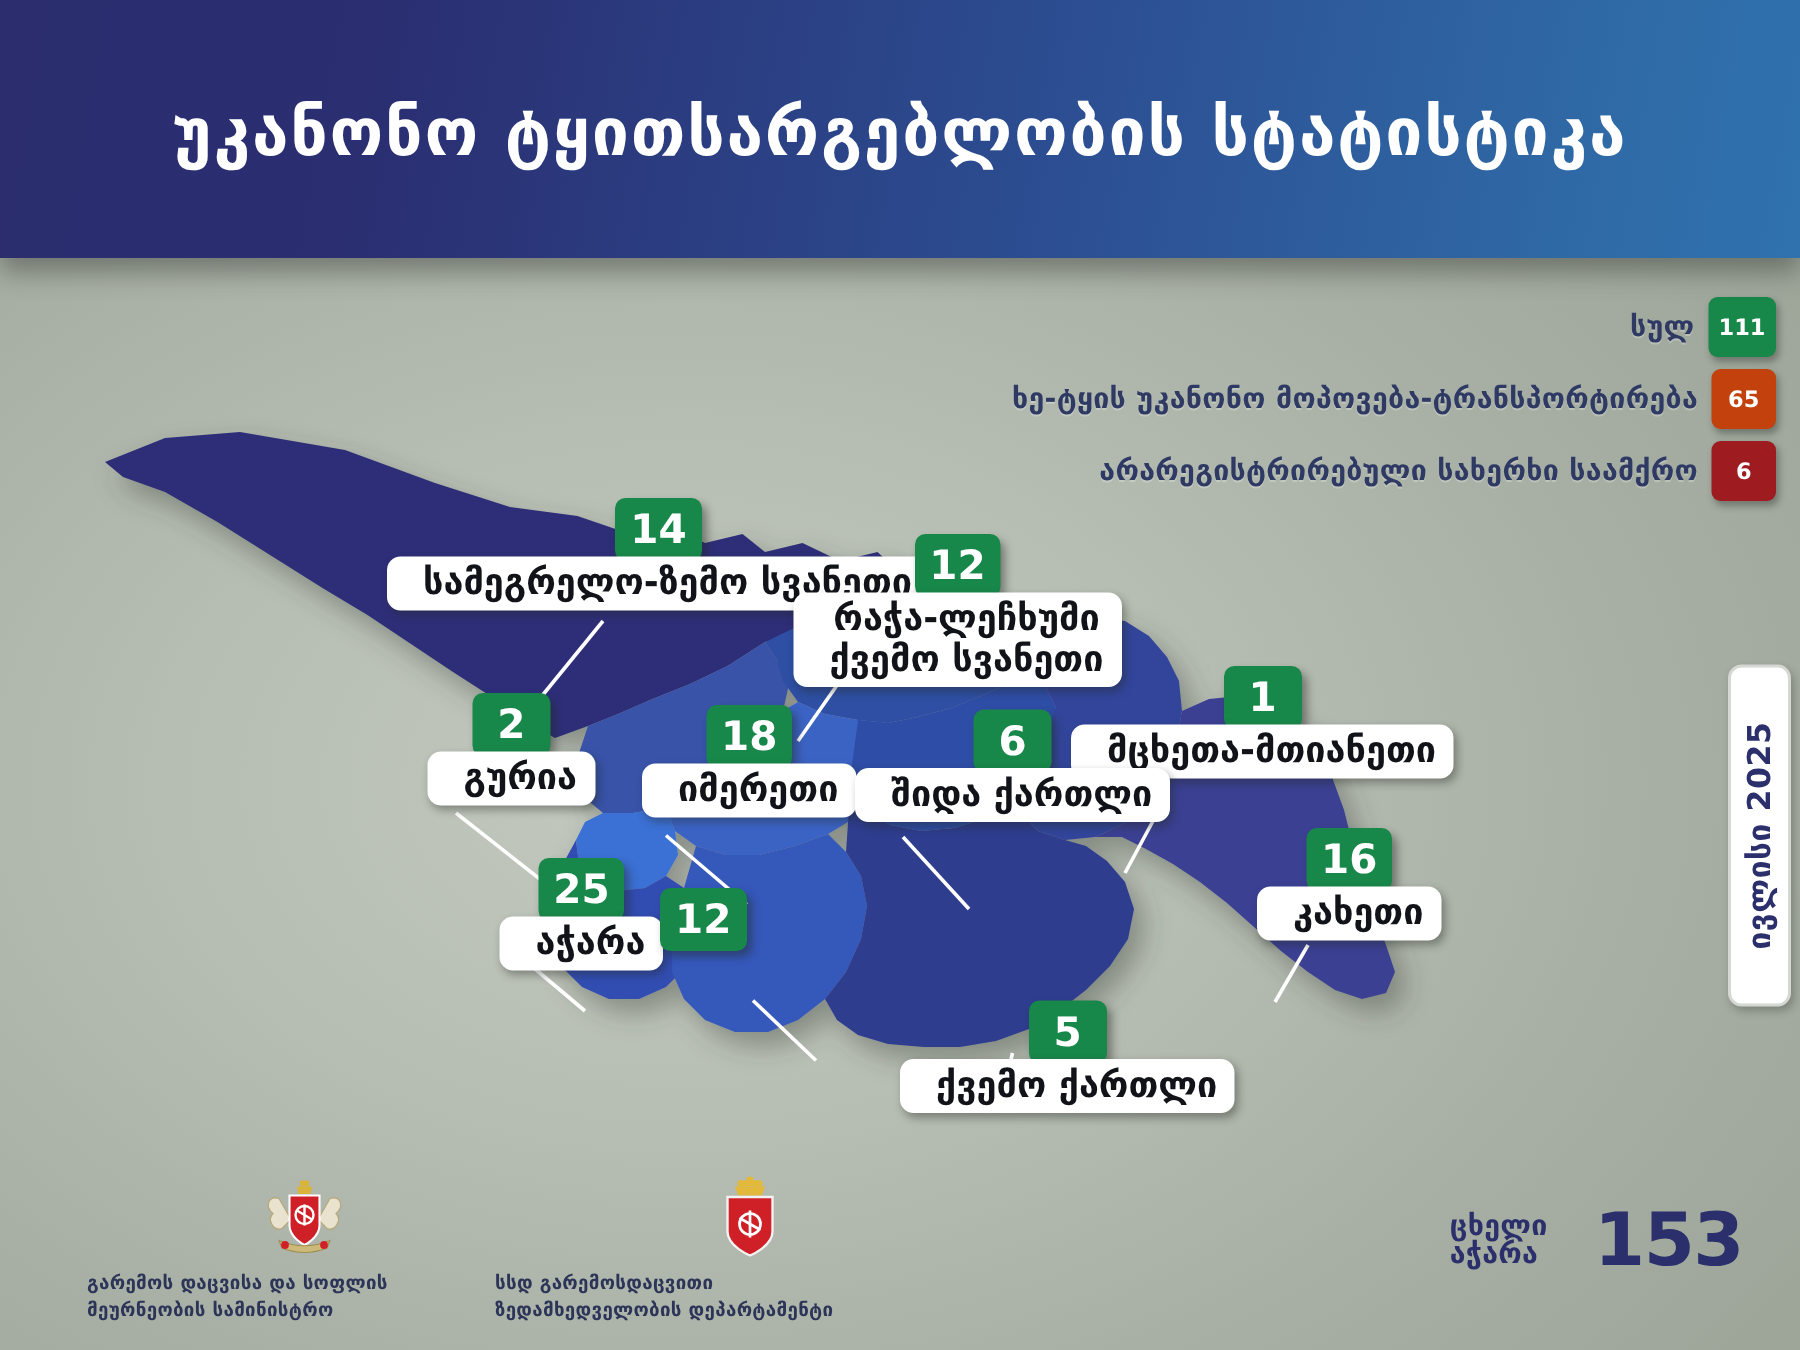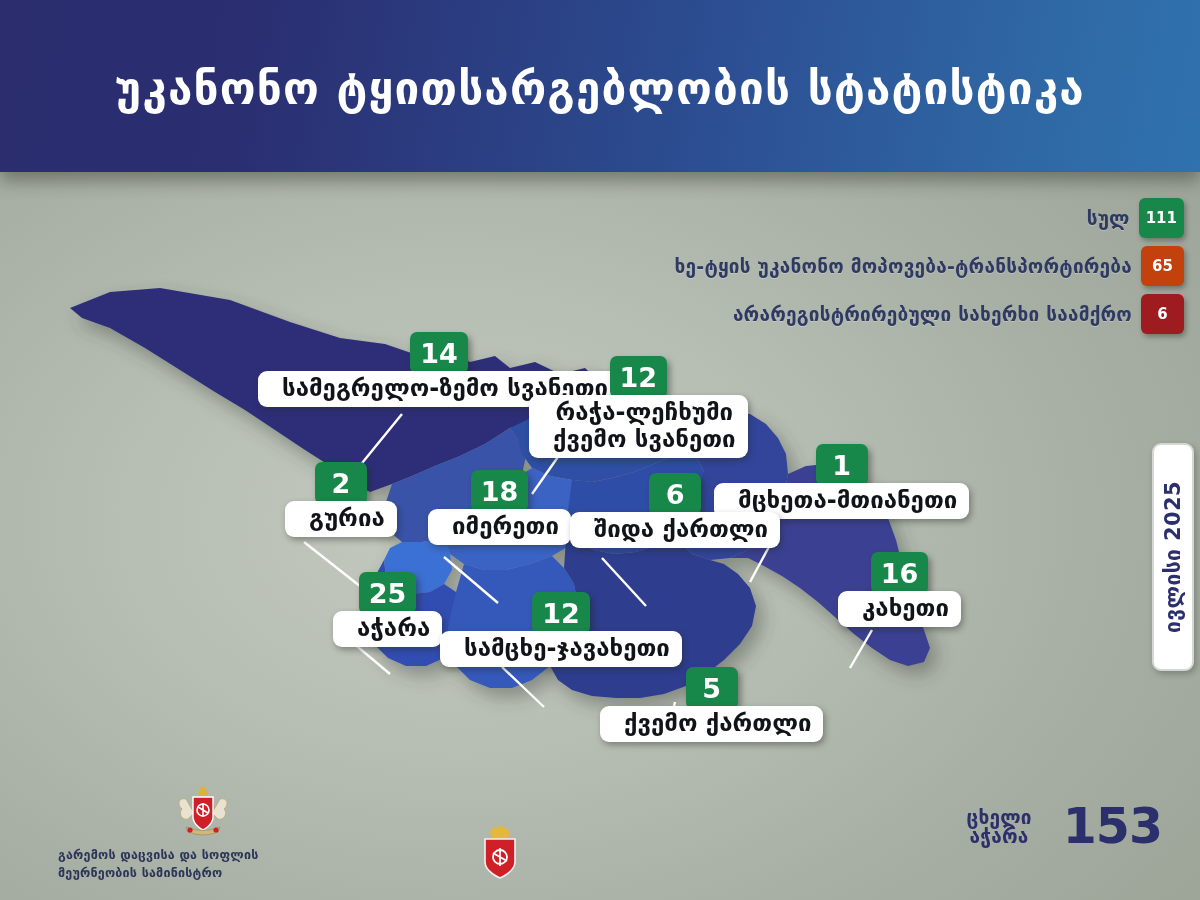--- a/index.html
+++ b/index.html
@@ -100,21 +100,21 @@
   .org-caption {
     font-size:12.5px; font-weight:700; color:#2c3558; line-height:1.45;
     letter-spacing:0.2px; white-space:pre-line; margin-top:5px;
   }
   #org-ministry { left:58px; bottom:18px; width:290px; }
   #org-department { left:330px; bottom:18px; width:340px; }
   .emblem { height:58px; display:flex; align-items:flex-end; justify-content:center; }
 
   #hotline { position:absolute; right:38px; bottom:52px; display:flex; align-items:center; gap:4px; }
   #hotline-words {
-    display:flex; flex-direction:column; align-items:center;
+    display:flex; flex-direction:column; align-items:flex-start;
     font-size:19px; font-weight:700; color:#2b2f6b; line-height:1.02;
     letter-spacing:0.2px;
   }
   #hotline-number {
     font-size:49px; font-weight:700; color:#2b2f6b; line-height:0.86;
     letter-spacing:-1px;
     margin-left:27px;
   }
 </style>
 </head>
@@ -263,21 +263,20 @@
 <div class="marker marker-stack center" style="left:333px; top:572px;justify-content:flex-end;">
   <span class="marker-num">25</span>
   <span class="marker-name" style="margin-top:-3px;">აჭარა</span>
 </div>
 
 <svg class="leader" style="left:498px; top:665px; width:60px; height:50px;" viewBox="0 0 60 50">
   <line x1="4" y1="2" x2="46" y2="42" stroke="#ffffff" stroke-width="2.4"></line>
 </svg>
 <div class="marker marker-stack center" style="left:440px; top:592px;">
   <span class="marker-num">12</span>
-  <span class="marker-name" style="margin-top:-3px;">სამცხე-ჯავახეთი</span>
 </div>
 
 <svg class="leader" style="left:655px; top:700px; width:46px; height:44px;" viewBox="0 0 46 44">
   <line x1="20" y1="2" x2="12" y2="38" stroke="#ffffff" stroke-width="2.4"></line>
 </svg>
 <div class="marker marker-stack center" style="left:600px; top:667px;">
   <span class="marker-num">5</span>
   <span class="marker-name" style="margin-top:-3px;">ქვემო ქართლი</span>
 </div>
 
@@ -312,20 +311,22 @@
         <rect x="16" y="4" width="14" height="4" rx="1" fill="#e3b93c"></rect>
         <path d="M13,8 L33,8 L31,14 L15,14 Z" fill="#e3b93c"></path>
         <circle cx="17" cy="6" r="2.4" fill="#e3b93c"></circle>
         <circle cx="23" cy="4" r="2.6" fill="#e3b93c"></circle>
         <circle cx="29" cy="6" r="2.4" fill="#e3b93c"></circle>
         <path d="M8,15 L38,15 L38,38 C38,48 23,54 23,54 C23,54 8,48 8,38 Z" fill="#cf2027" stroke="#f2f2f2" stroke-width="1.6"></path>
         <circle cx="23" cy="33" r="7" fill="none" stroke="#ffffff" stroke-width="1.8"></circle>
         <path d="M23,24 L23,42 M16,29 L30,37" stroke="#ffffff" stroke-width="1.8"></path>
       </svg>
     </div>
+    <div class="org-caption">სსდ გარემოსდაცვითი
+ზედამხედველობის დეპარტამენტი</div>
   </div>
 
   <div id="hotline">
     <div id="hotline-words">
       <span>ცხელი</span>
       <span>აჭარა</span>
     </div>
     <div id="hotline-number">153</div>
   </div>
 

